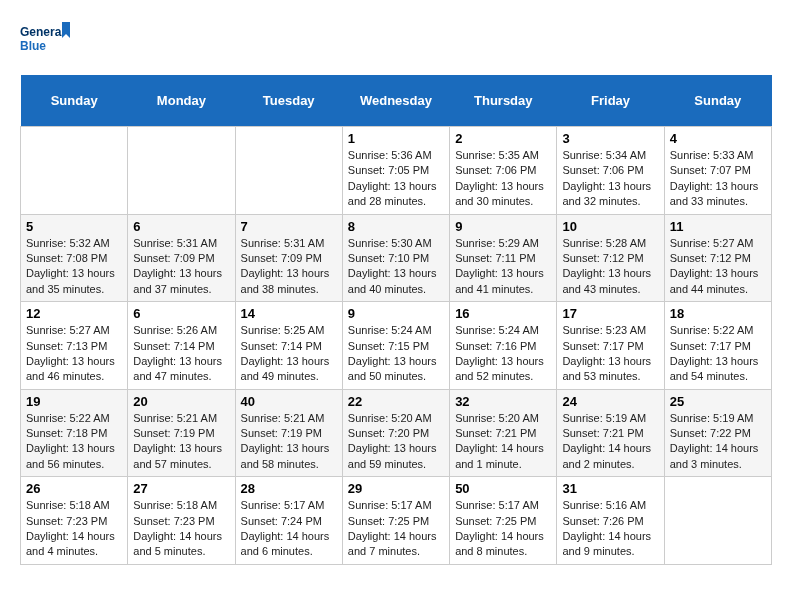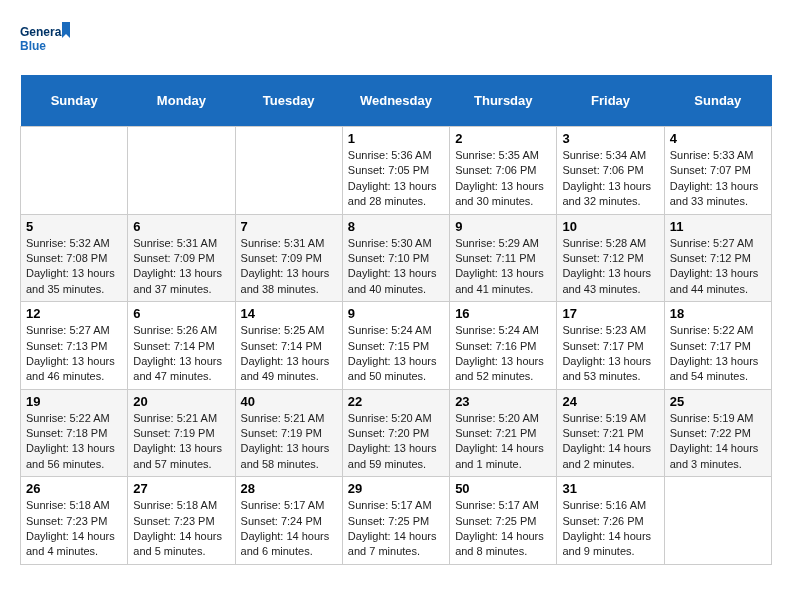--- a/index.html
+++ b/index.html
@@ -195,21 +195,21 @@
         </td>
         <td>
           <span class="day-number">40</span>
           <div class="cell-content">Sunrise: 5:21 AM<br>Sunset: 7:19 PM<br>Daylight: 13 hours<br>and 58 minutes.</div>
         </td>
         <td>
           <span class="day-number">22</span>
           <div class="cell-content">Sunrise: 5:20 AM<br>Sunset: 7:20 PM<br>Daylight: 13 hours<br>and 59 minutes.</div>
         </td>
         <td>
-          <span class="day-number">23</span>
+          <span class="day-number">32</span>
           <div class="cell-content">Sunrise: 5:20 AM<br>Sunset: 7:21 PM<br>Daylight: 14 hours<br>and 1 minute.</div>
         </td>
         <td>
           <span class="day-number">24</span>
           <div class="cell-content">Sunrise: 5:19 AM<br>Sunset: 7:21 PM<br>Daylight: 14 hours<br>and 2 minutes.</div>
         </td>
         <td>
           <span class="day-number">25</span>
           <div class="cell-content">Sunrise: 5:19 AM<br>Sunset: 7:22 PM<br>Daylight: 14 hours<br>and 3 minutes.</div>
         </td>

